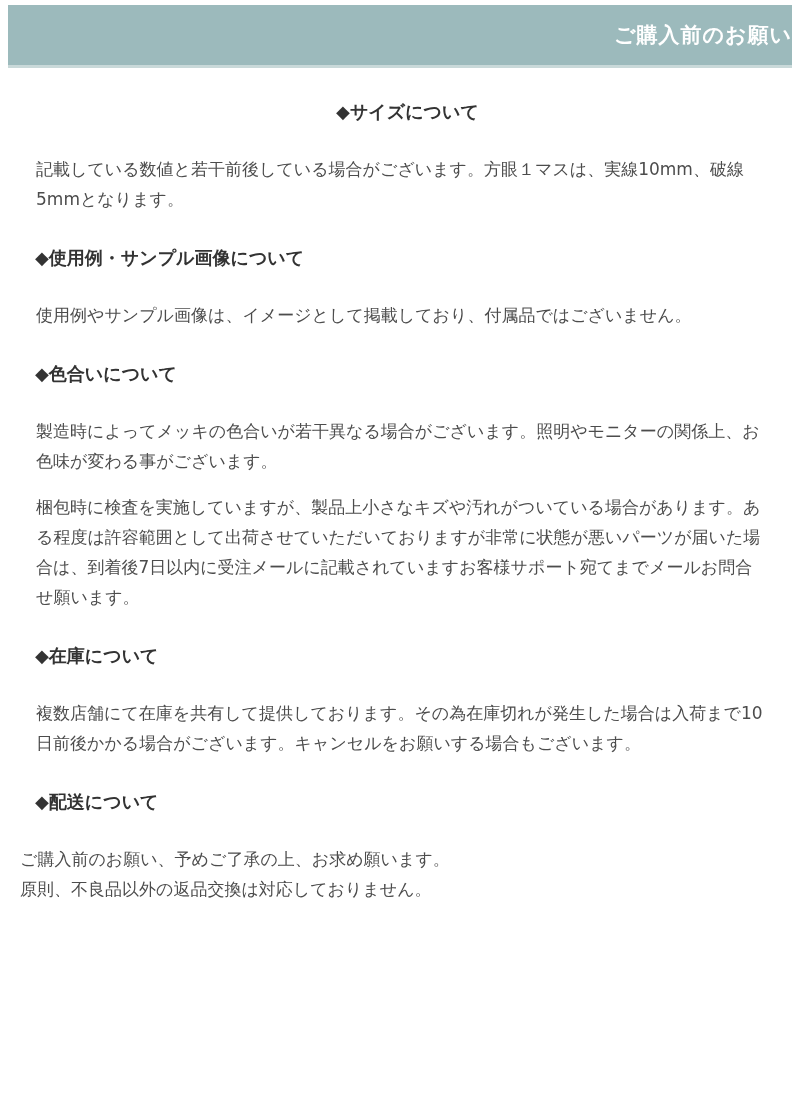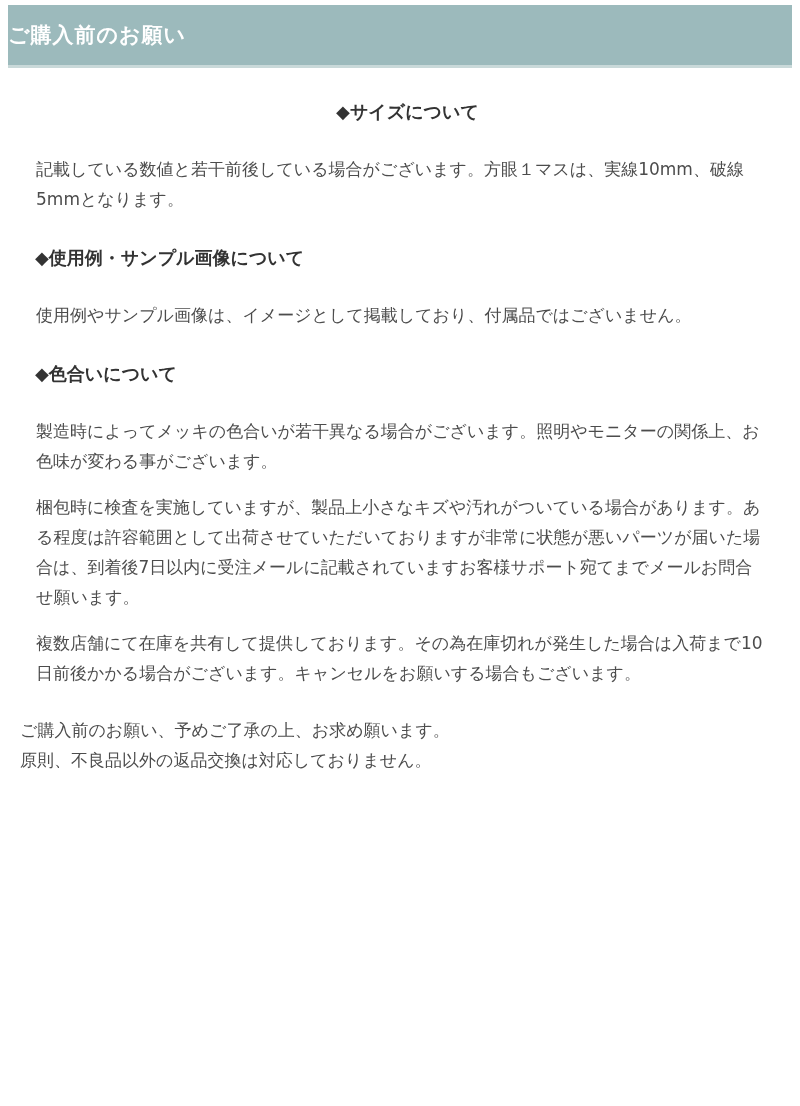--- a/index.html
+++ b/index.html
@@ -13,21 +13,21 @@
     font-family: "DejaVu Sans", "Liberation Sans", sans-serif;
     overflow: hidden;
   }
   .banner {
     margin: 5px 8px 0 8px;
     height: 60px;
     background: var(--banner-bg, #9cbabc);
     border-bottom: 3px solid var(--banner-edge, #c9d9d9);
     display: flex;
     align-items: center;
-    justify-content: flex-start;
+    justify-content: flex-end;
   }
   .banner-title {
     color: var(--banner-text-color, #ffffff);
     font-size: 21px;
     font-weight: bold;
     letter-spacing: 1px;
   }
   .content {
     padding: 0 20px;
     color: var(--body-color, #4c4c4c);
@@ -81,24 +81,26 @@
     <div class="section">
       <h2 class="section-heading">◆色合いについて</h2>
       <p class="section-body">製造時によってメッキの色合いが若干異なる場合がございます。照明やモニターの関係上、お色味が変わる事がございます。</p>
     </div>
 
     <div class="section">
       <p class="section-body">梱包時に検査を実施していますが、製品上小さなキズや汚れがついている場合があります。ある程度は許容範囲として出荷させていただいておりますが非常に状態が悪いパーツが届いた場合は、到着後7日以内に受注メールに記載されていますお客様サポート宛てまでメールお問合せ願います。</p>
     </div>
 
     <div class="section">
+      <h2 class="section-heading">◆在庫について</h2>
       <p class="section-body">複数店舗にて在庫を共有して提供しております。その為在庫切れが発生した場合は入荷まで10日前後かかる場合がございます。キャンセルをお願いする場合もございます。</p>
     </div>
 
     <div class="section">
+      <h2 class="section-heading">◆配送について</h2>
     </div>
 
     <p class="closing-note">ご購入前のお願い、予めご了承の上、お求め願います。
 原則、不良品以外の返品交換は対応しておりません。</p>
 
   </div>
 
 </div>
 
 </body></html>

